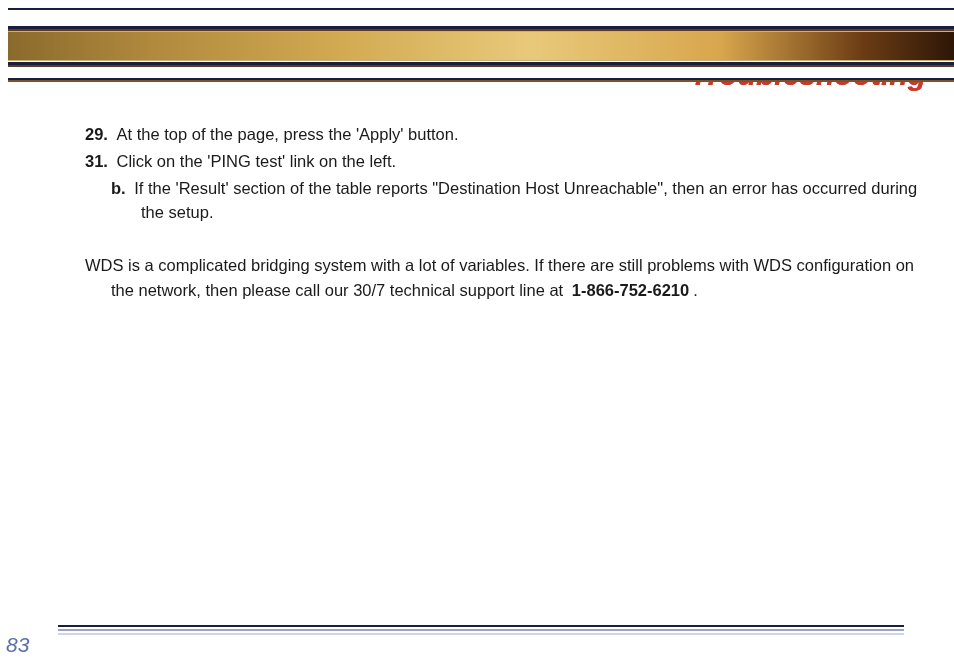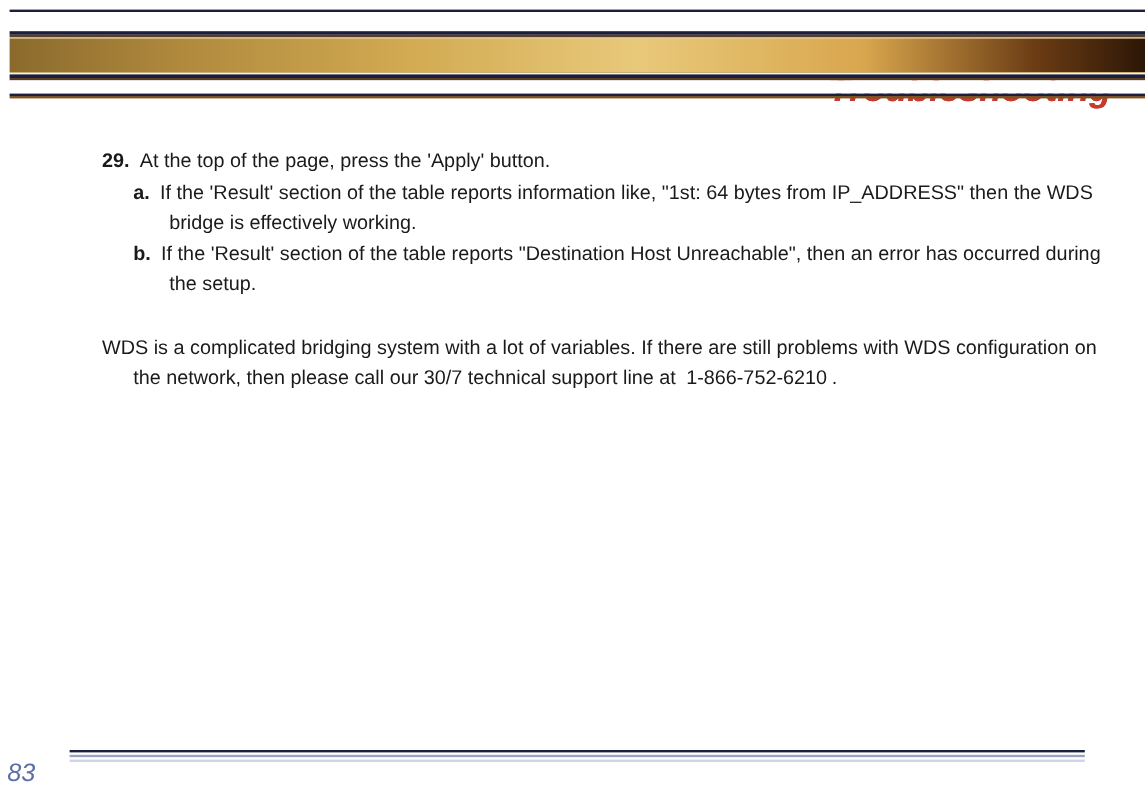--- a/index.html
+++ b/index.html
@@ -46,21 +46,21 @@
       padding: 38px 18px 0 75px;
       font-size: 16.5px;
       line-height: 1.5;
       color: #1a1a1a;
     }
     .step { margin-bottom: 2px; padding-left: 42px; text-indent: -42px;}
     .step .num { font-weight: bold; }
     .sub { margin-bottom: 2px; padding-left: 50px; text-indent: -32px; margin-left: 10px; }
     .sub .lab { font-weight: bold; }
     .para { margin-top: 28px; padding-left: 28px; text-indent: -28px; }
-    .bold { font-weight: normal; }
+    .bold { font-weight: bold; }
     .bottom-band {
       position: absolute;
       bottom: 34px;
       left: 50px;
       right: 50px;
       height: 6px;
     }
     .bb-stripe { height:2px; }
     .bb1 { background:#1a1f3d; }
     .bb2 { background:#9aa3c2; }
@@ -89,21 +89,21 @@
   </div>
   <div class="band-stripe-5"></div>
   <div class="band-stripe-6"></div>
   <div class="band-stripe-7"></div>
   <div class="band-stripe-8"></div>
   <div class="band-stripe-9"></div>
 </div>
 
 <div class="content">
   <div class="step"><span class="num">29.</span>  <span>At the top of the page, press the 'Apply' button.</span></div>
-  <div class="sub"><span class="lab">a.</span> <span>If the 'Result' section of the table reports information like, "1st: 64 bytes from IP_ADDRESS" then the WDS bridge is effectively working.</span></div>
+  <div class="step"><span class="num">31.</span>  <span>Click on the 'PING test' link on the left.</span></div>
   <div class="sub"><span class="lab">b.</span>  <span>If the 'Result' section of the table reports "Destination Host Unreachable", then an error has occurred during the setup.</span></div>
   <div class="para"><span>WDS is a complicated bridging system with a lot of variables. If there are still problems with WDS configuration on the network, then please call our 30/7 technical support line at </span><span class="bold">1-866-752-6210</span><span>.</span></div>
 </div>
 
 <div class="bottom-band">
   <div class="bb-stripe bb1"></div>
   <div class="bb-stripe bb2"></div>
   <div class="bb-stripe bb3"></div>
 </div>
 <div class="page-number">83</div>

